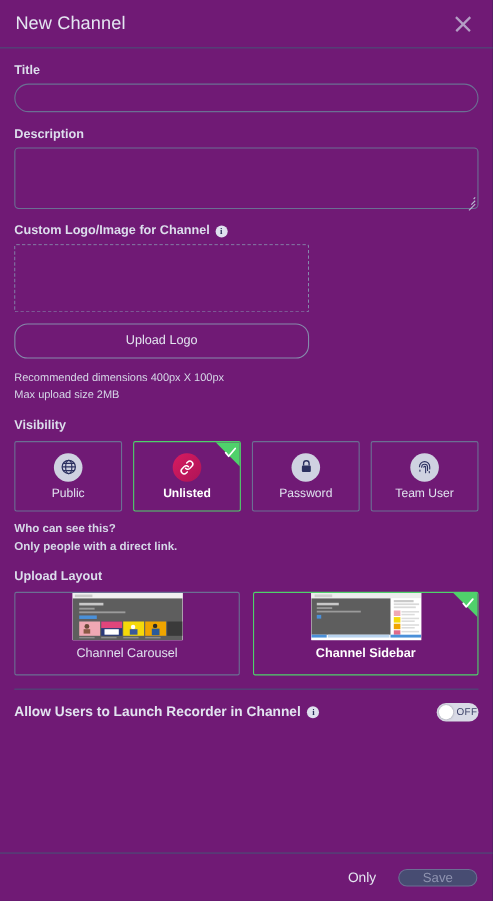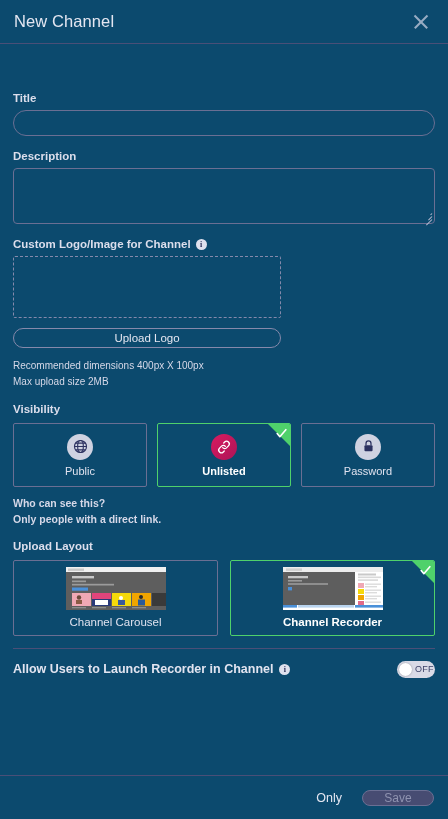--- a/index.html
+++ b/index.html
@@ -3,21 +3,21 @@
 <meta charset="utf-8">
 <style>
   * { box-sizing: border-box; margin: 0; padding: 0; }
   html, body {
     width: 448px; height: 819px;
     background: #262b54;
     font-family: "Liberation Sans", sans-serif;
     color: #e8e9f2;
     overflow: hidden;
   }
-  .dialog { width: 448px; height: 819px; display: flex; flex-direction: column; background: #0c4a6e; gap: 34px; }
+  .dialog { width: 448px; height: 819px; display: flex; flex-direction: column; background: #701a75; }
 
   
   .header {
     height: 44px; flex: 0 0 44px;
     display: flex; align-items: center; justify-content: space-between;
     padding: 0 14px;
     border-bottom: 1px solid #4a4f77;
   }
   .header-title { font-size: 16.5px; color: #e4e6f1; letter-spacing: .1px; }
   .close-x {
@@ -64,21 +64,21 @@
     background: #dfe1ee; color: #2a2f58;
     font-size: 8px; font-weight: bold; line-height: 11px;
     text-align: center; font-family: "Liberation Serif", serif; flex: 0 0 auto;
   }
 
   
   .dropzone {
     width: 268px; height: 62px; border: 1px dashed #8589ab; border-radius: 2px;
   }
   .upload-btn {
-    width: 268px; height: 20px; margin-top: 10px;
+    width: 268px; height: 32px; margin-top: 10px;
     border: 1px solid #8589ab; border-radius: 12px; background: transparent;
     color: #e4e6f1; font-size: 11.5px; cursor: pointer;
     font-family: "Liberation Sans", sans-serif;
   }
   .hint { font-size: 10px; font-weight: normal; color: #d6d8e8; margin-top: 10px; line-height: 1.55; }
 
   
   .section-label { font-size: 11.5px; font-weight: bold; color: #dcdeec; margin-bottom: 8px; }
   .vis-row { display: flex; gap: 10px; }
   .vis-card {
@@ -95,21 +95,21 @@
   .corner-check { position: absolute; top: 0; right: 0; width: 22px; height: 22px; }
   .corner-check .tri { position: absolute; top: 0; right: 0; width: 0; height: 0;
     border-top: 22px solid #4fd16b; border-left: 22px solid transparent; }
   .corner-check svg { position: absolute; top: 3px; right: 2px; }
   .helper { font-size: 10.5px; font-weight: bold; color: #d6d8e8; margin-top: 9px; line-height: 1.5; }
 
   
   .lay-row { display: flex; gap: 12px; }
   .lay-card {
     flex: 1 1 0; height: 76px; border: 1px solid #6b6f93; border-radius: 2px;
-    display: flex; flex-direction: column; align-items: center; justify-content: center;
+    display: flex; flex-direction: column; align-items: center; 
     gap: 6px; position: relative; cursor: pointer; overflow: hidden;
   }
   .lay-card.selected { border-color: #4fd16b; }
   .lay-label { font-size: 11.5px; color: #e0e2ef; }
   .lay-card.selected .lay-label { font-weight: bold; color: #ffffff; }
   .thumb { width: 100px; height: 43px; background: #ffffff; display: block; }
 
   .divider { height: 1px; background: #4a4f77; margin: 12px 0 0 0; }
 
   .toggle-row { display: flex; align-items: center; justify-content: space-between; padding: 12px 0 0 0; }
@@ -216,20 +216,32 @@
         <div class="vis-card">
           <span class="vis-icon">
             <svg width="15" height="15" viewBox="0 0 24 24" fill="#2c3160">
               <path d="M8 10V7a4 4 0 0 1 8 0v3" fill="none" stroke="#2c3160" stroke-width="2"></path>
               <rect x="5.5" y="10" width="13" height="9.5" rx="1.6"></rect>
             </svg>
           </span>
           <span class="vis-label">Password</span>
         </div>
 
+        <div class="vis-card">
+          <span class="vis-icon">
+            <svg width="16" height="16" viewBox="0 0 24 24" fill="none" stroke="#2c3160" stroke-width="1.5" stroke-linecap="round">
+              <path d="M5 11a7 7 0 0 1 14 0v3"></path>
+              <path d="M8 11.5a4 4 0 0 1 8 0v4.5"></path>
+              <path d="M11 11.5a1.2 1.2 0 0 1 2.4 0V19"></path>
+              <path d="M5.6 15.5V17"></path>
+              <path d="M18.4 17.5V19"></path>
+            </svg>
+          </span>
+          <span class="vis-label">Team User</span>
+        </div>
 
       </div>
       <div class="helper">
         <div>Who can see this?</div>
         <div>Only people with a direct link.</div>
       </div>
     </div>
 
     <div>
       <div class="section-label">Upload Layout</div>
@@ -294,21 +306,21 @@
             <rect x="82" y="25" width="12" height="1.4" fill="#dcdcdc"></rect>
             <rect x="75" y="28" width="6" height="5" fill="#f0a500"></rect>
             <rect x="82" y="28.5" width="16" height="1.4" fill="#dcdcdc"></rect>
             <rect x="82" y="31" width="12" height="1.4" fill="#dcdcdc"></rect>
             <rect x="75" y="34" width="6" height="4" fill="#e06a8a"></rect>
             <rect x="82" y="34.5" width="16" height="1.4" fill="#dcdcdc"></rect>
             <rect x="0" y="38" width="14" height="2.6" fill="#4a90d9"></rect>
             <rect x="15" y="38" width="56" height="2.6" fill="#b9d4ef"></rect>
             <rect x="72" y="38" width="28" height="2.6" fill="#4a90d9"></rect>
           </svg>
-          <span class="lay-label">Channel Recorder</span>
+          <span class="lay-label">Channel Sidebar</span>
         </div>
 
       </div>
     </div>
 
     <div class="divider"></div>
 
     <div class="toggle-row">
       <div class="toggle-label">
         <span>Allow Users to Launch Recorder in Channel</span>

